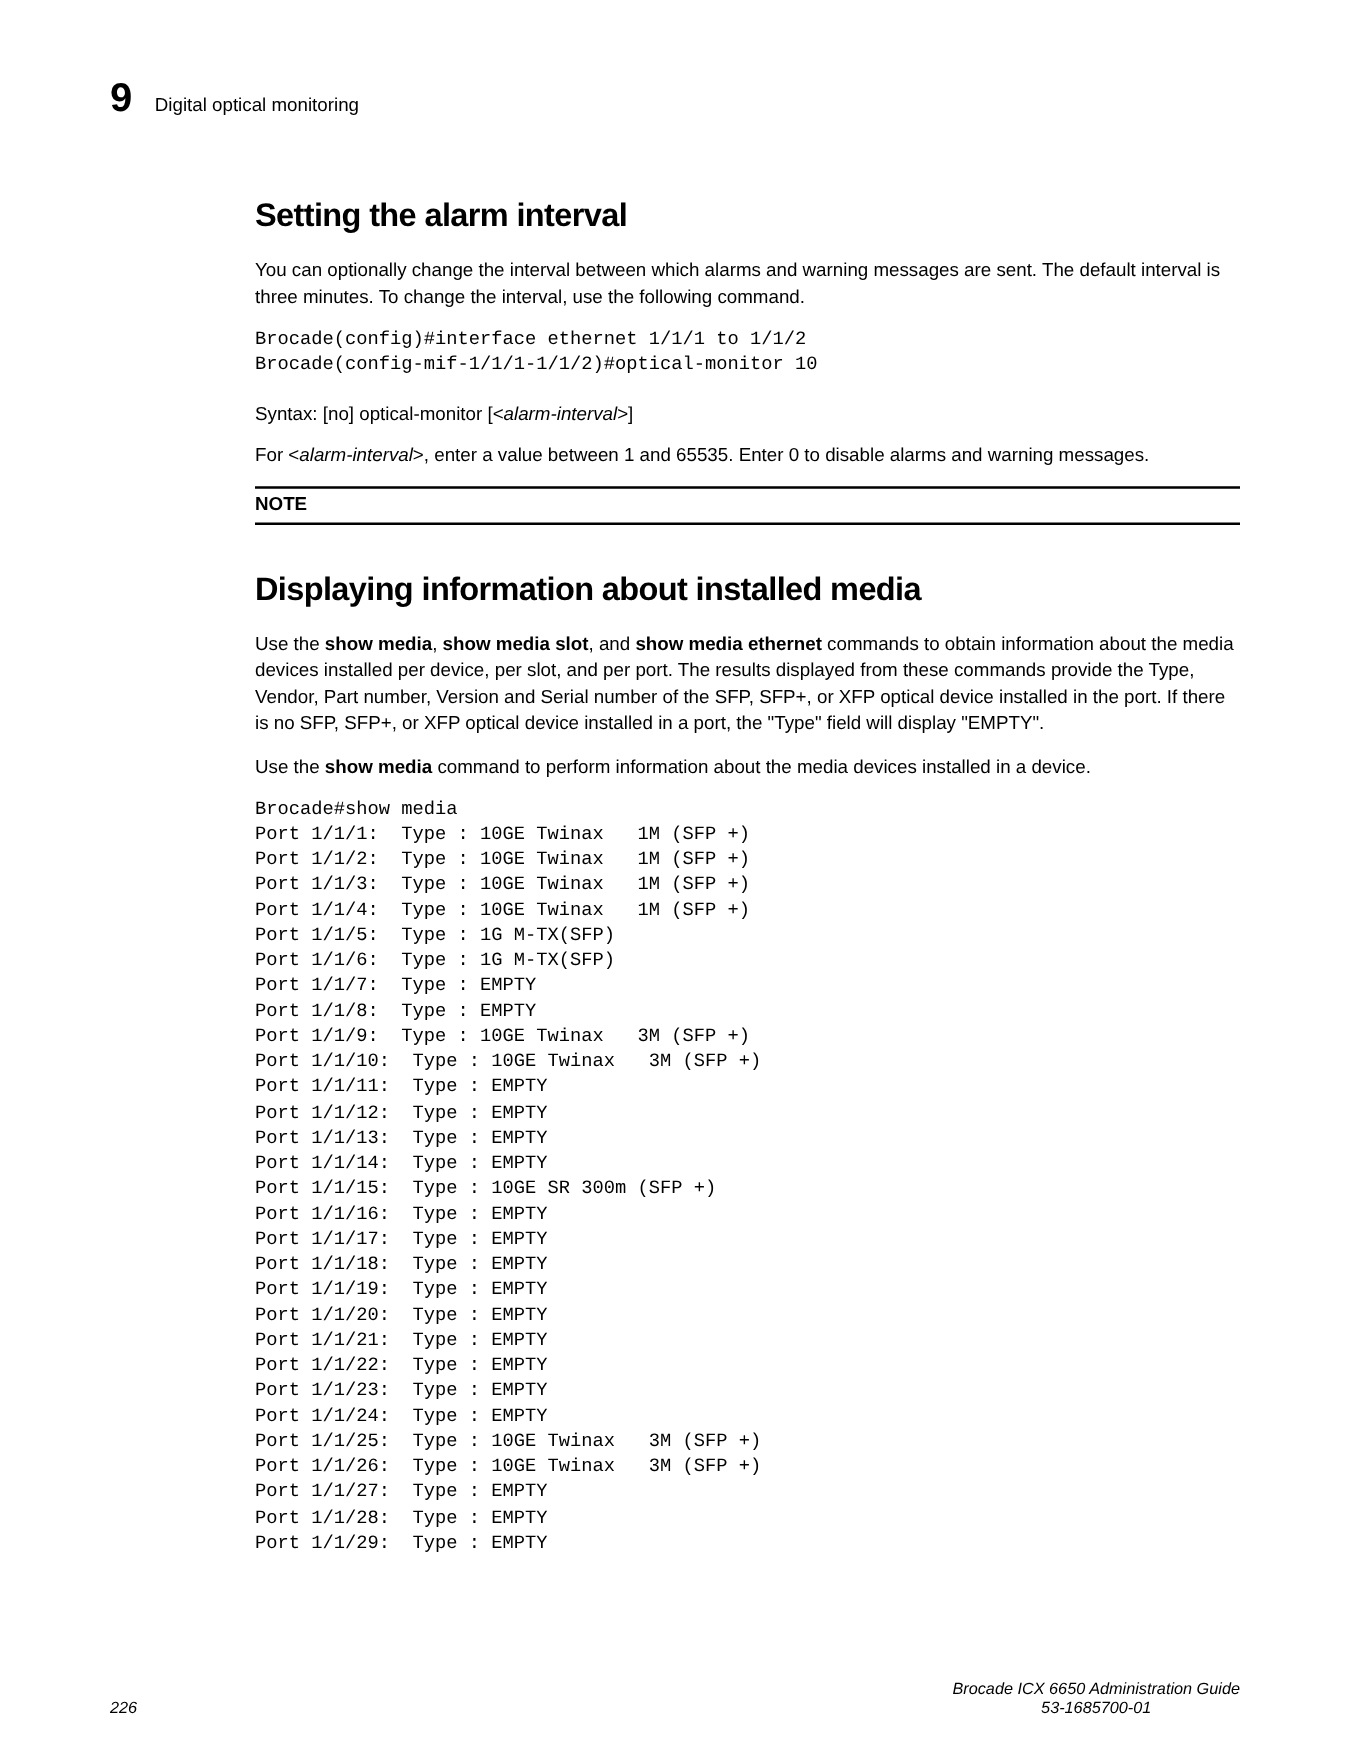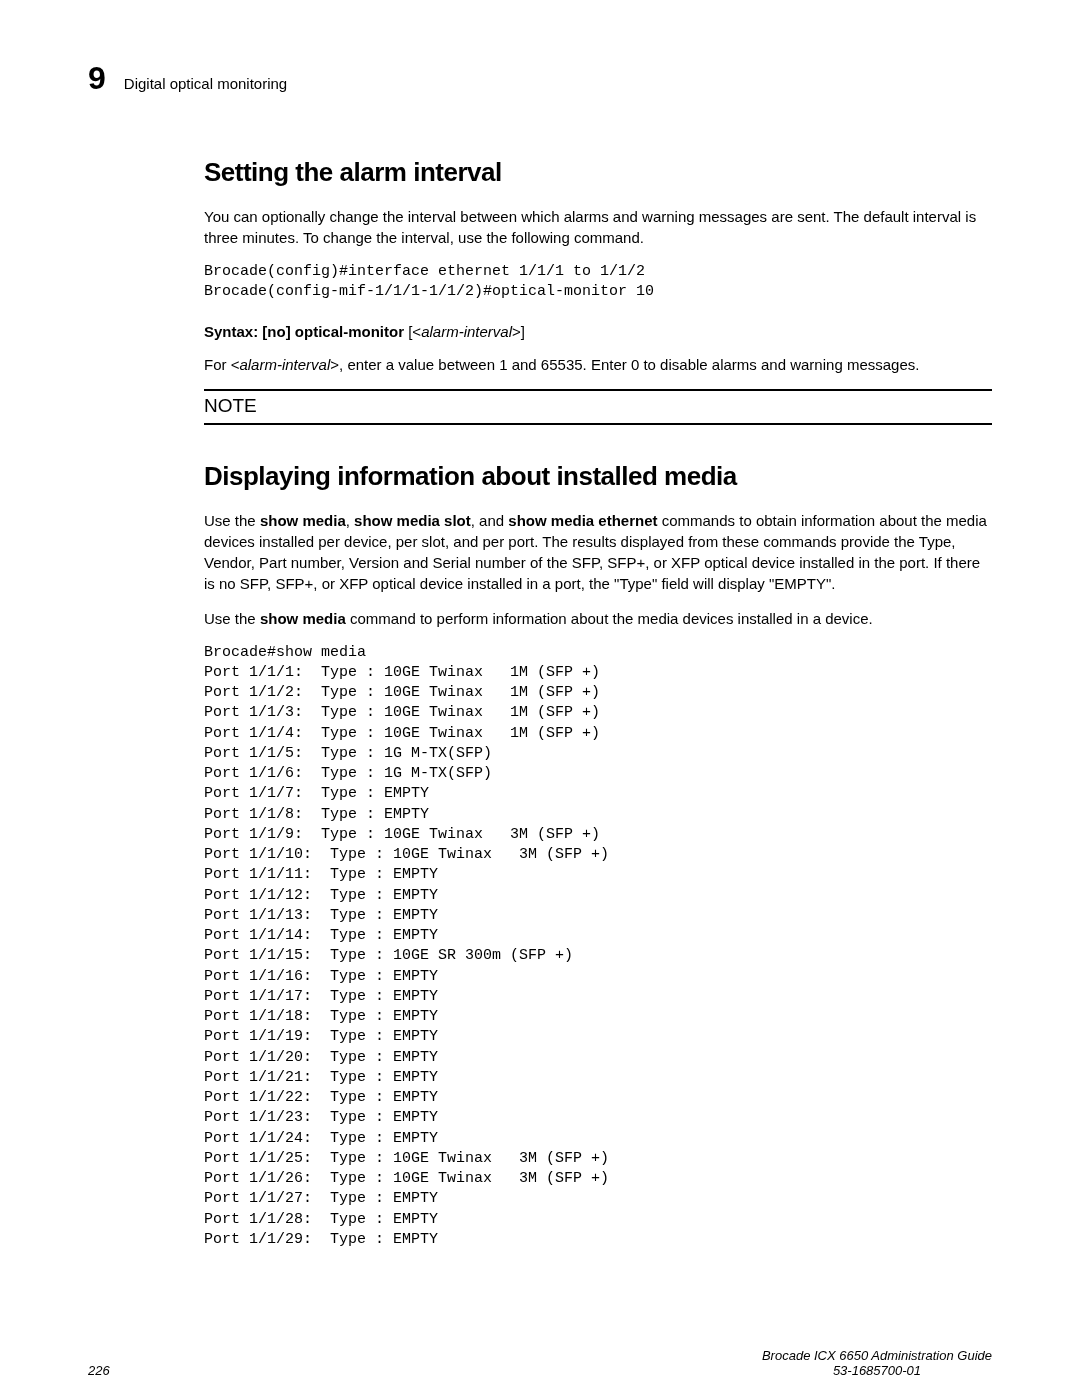--- a/index.html
+++ b/index.html
@@ -48,29 +48,29 @@
     font-family: Liberation Mono, monospace;
     font-size: 15px;
     line-height: 1.35;
     margin: 0 0 20px 0;
     white-space: pre;
   }
   .syntax-line {
     font-size: 15px;
     margin: 0 0 14px 0;
   }
-  .syntax-line .b { font-weight: bold; text-align: right; }
+  .syntax-line .b { font-weight: normal; text-align: right; }
   .syntax-line .i { font-style: italic; }
   .note-rule {
     border-top: 2.5px solid #000;
     margin: 14px 0 4px 0;
   }
   .note-label {
-    font-weight: normal;
-    font-size: 19px;
+    font-weight: bold;
+    font-size: 15px;
     margin: 0 0 2px 0;
   }
   .note-body {
     font-size: 15px;
     line-height: 1.4;
     margin: 0;
   }
   .note-bottom-rule {
     border-top: 2.5px solid #000;
     margin: 6px 0 36px 0;

